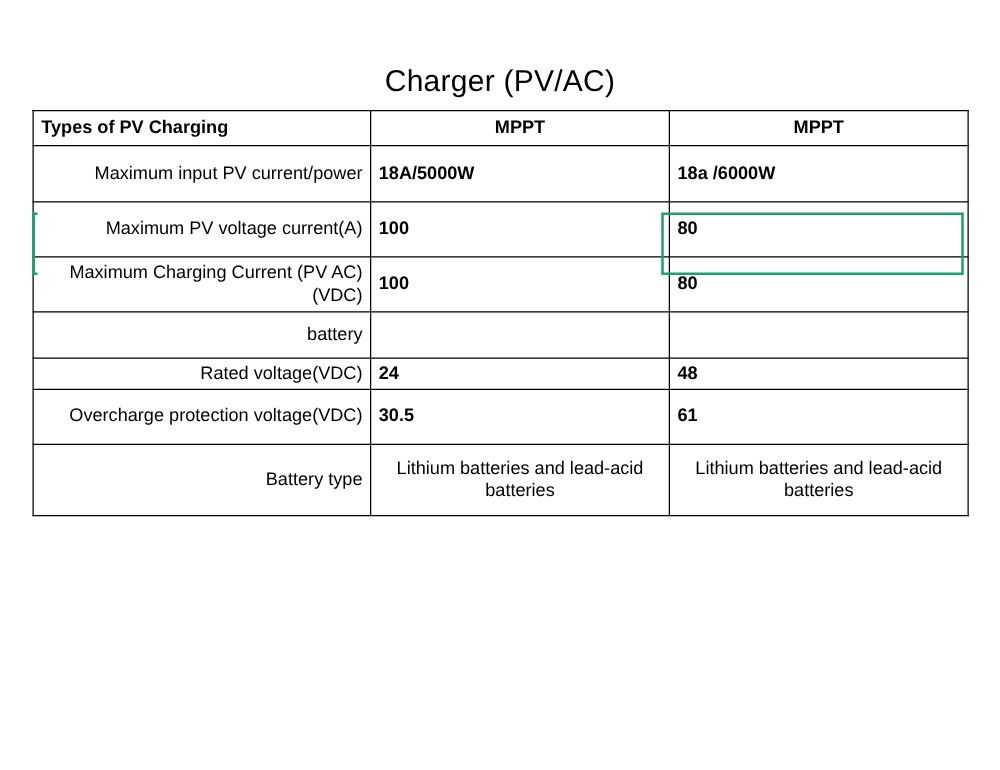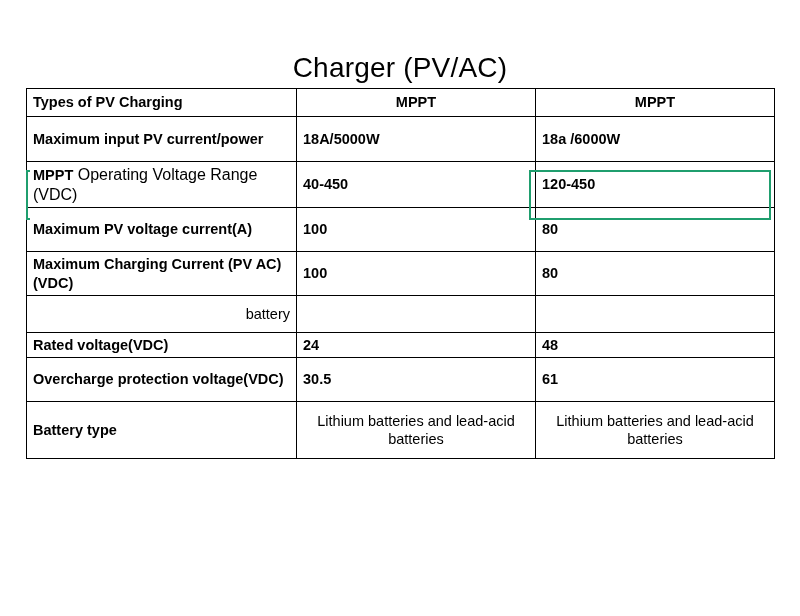--- a/index.html
+++ b/index.html
@@ -19,21 +19,21 @@
     width: 800px;
     height: 616px;
     background: #ffffff;
   }
   .title {
     position: absolute;
     left: 0;
     top: 52px;
     width: 800px;
     text-align: center;
-    font-size: 28px;
+    font-size: 24px;
     font-weight: 400;
     letter-spacing: 0.2px;
     color: #000000;
   }
   .table-wrap {
     position: absolute;
     left: 26px;
     top: 88px;
     width: 748px;
   }
@@ -47,22 +47,22 @@
     padding: 0 6px;
     vertical-align: middle;
     font-size: 14.5px;
     line-height: 1.25;
   }
   col.c1 { width: 270px; }
   col.c2 { width: 239px; }
   col.c3 { width: 239px; }
 
   td.label {
-    font-weight: bold;
-    text-align: left;
+    font-weight: normal;
+    text-align: right;
   }
   td.val {
     font-weight: bold;
   }
   td.plain {
     font-weight: normal;
     text-align: center;
     font-size: 16px;
     line-height: 1.3;
   }
@@ -142,25 +142,20 @@
           <td>MPPT</td>
           <td>MPPT</td>
         </tr>
 
         <tr class="h2">
           <td class="label">Maximum input PV current/power</td>
           <td class="val">18A/5000W</td>
           <td class="val">18a /6000W</td>
         </tr>
 
-        <tr class="h3">
-          <td class="mixed"><span>MPPT</span><span class="reg"> Operating Voltage Range (VDC)</span></td>
-          <td class="val">40-450</td>
-          <td class="val">120-450</td>
-        </tr>
 
 
         <tr class="h5">
           <td class="label">Maximum PV voltage current(A)</td>
           <td class="val">100</td>
           <td class="val">80</td>
         </tr>
 
         <tr class="h6">
           <td class="label">Maximum Charging Current (PV AC) (VDC)</td>

